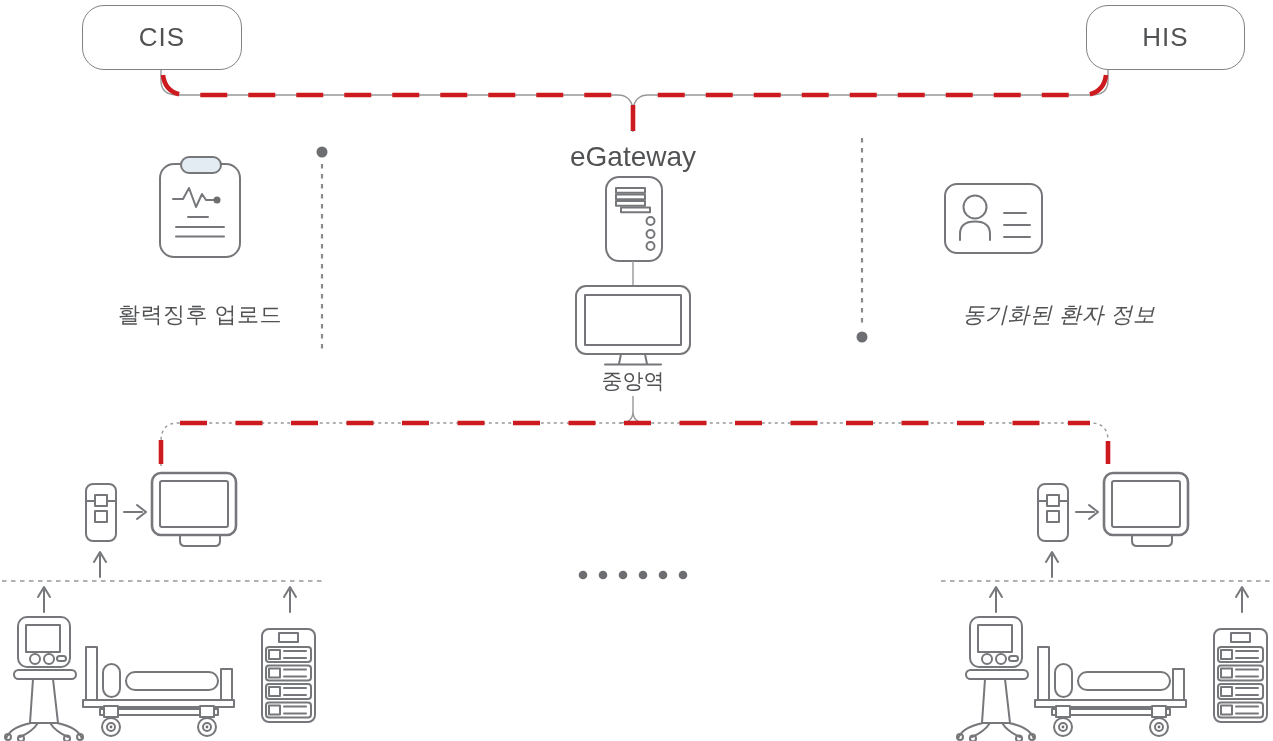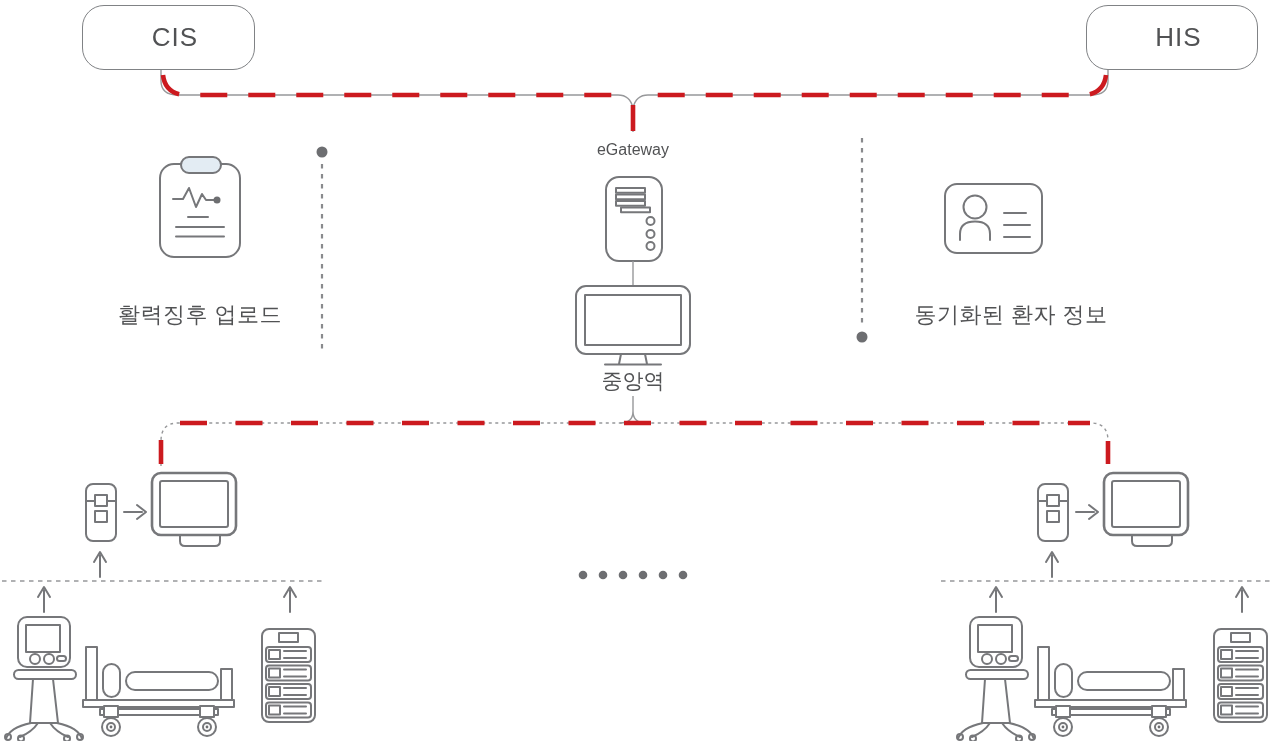--- a/index.html
+++ b/index.html
@@ -17,24 +17,24 @@
   .underlay{stroke:var(--line-gray);fill:none;stroke-width:1.4;}
   .dotted{stroke-dasharray:3 3.5;}
   .busline{stroke:var(--line-gray);stroke-width:1.7;stroke-dasharray:4.5 4.5;}
   .flowdot{stroke:#898a8d;stroke-width:2.2;stroke-dasharray:4.5 5.5;}
   .redline{stroke:var(--accent-red);stroke-width:4.6;fill:none;}
 
   
   .nodebox{
     position:absolute;border:1.5px solid #808285;border-radius:22px;background:#fff;
     color:var(--text-dark);font-size:26px;font-weight:400;letter-spacing:1px;
-    display:flex;align-items:center;justify-content:center;padding-left:13px;
+    display:flex;align-items:center;justify-content:center;
   }
   .lbl{position:absolute;color:var(--text-dark);text-align:center;}
-  .lbl-egw{left:533px;top:141px;width:200px;font-size:16px;}
+  .lbl-egw{left:533px;top:141px;width:200px;font-size:28px;}
   .lbl-cs{left:533px;top:367px;width:200px;font-size:21px;}
   .lbl-note{font-size:22px;letter-spacing:.5px;}
 </style>
 </head>
 <body>
 
 <div id="stage">
 
 <svg id="diagram-svg" width="1273" height="741" viewBox="0 0 1273 741">
   <defs>
@@ -233,15 +233,15 @@
   <div class="nodebox" style="left:1086px;top:5px;width:157px;height:63px;">
     <span>HIS</span>
   </div>
 
   <div class="lbl lbl-egw">eGateway</div>
 
   <div class="lbl lbl-cs">중앙역</div>
 
   <div class="lbl lbl-note" style="left:90px;top:300px;width:220px;">활력징후 업로드</div>
 
-  <div class="lbl lbl-note" style="left:900px;top:300px;width:222px;">동기화된 환자 정보</div>
+  <div class="lbl lbl-note" style="left:948px;top:300px;width:222px;font-style:italic;">동기화된 환자 정보</div>
 
 </div>
 
 </body></html>

